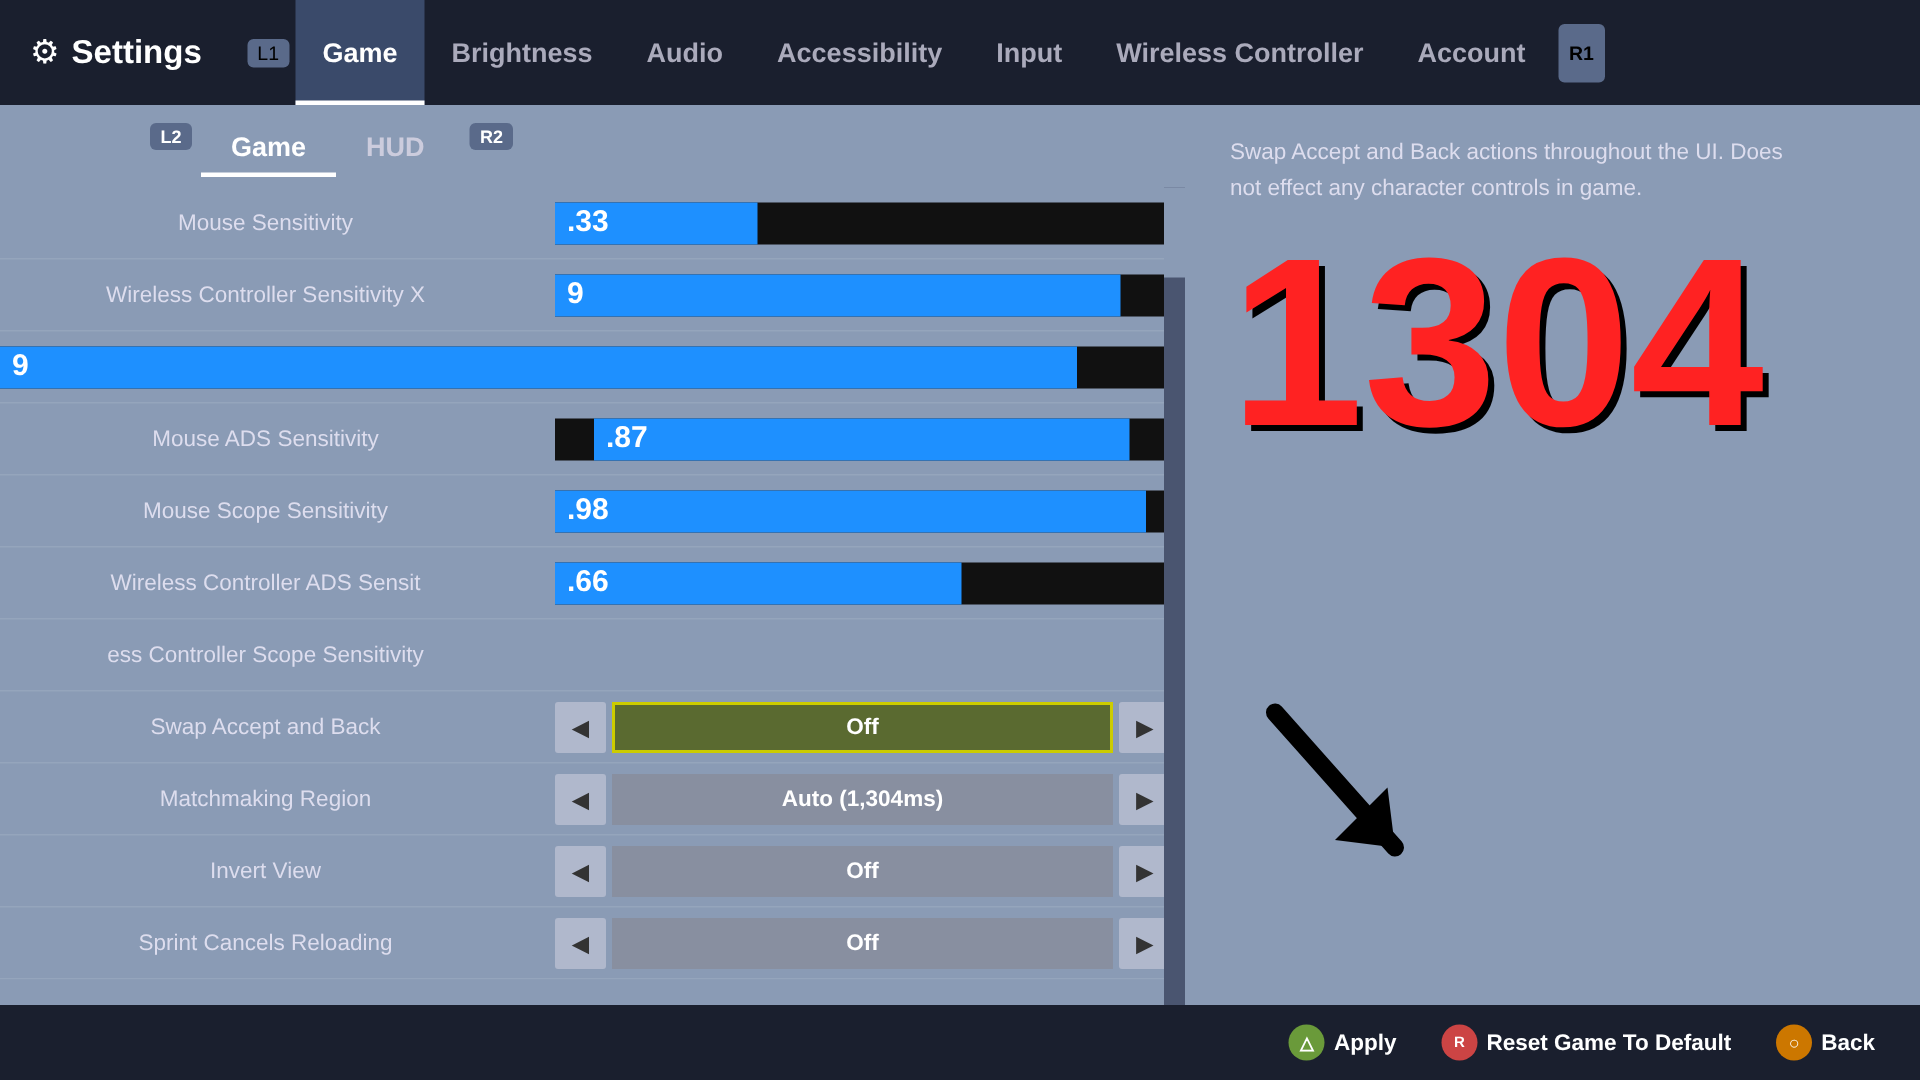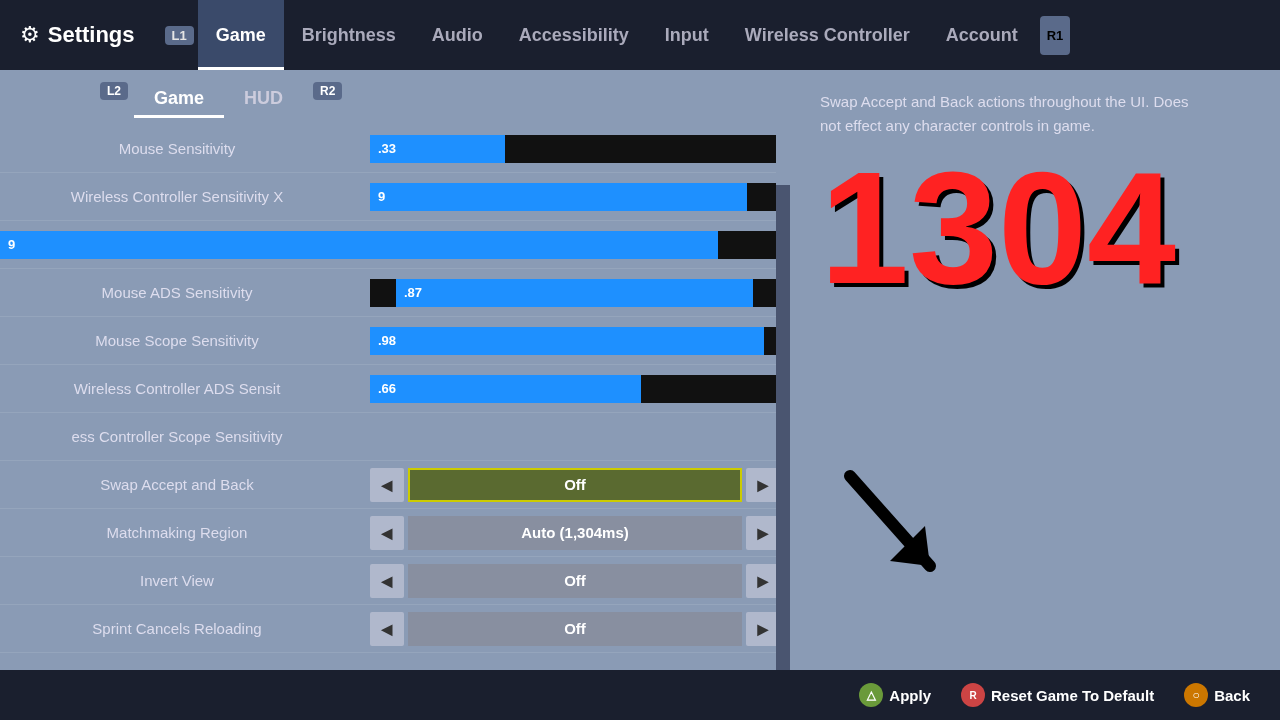--- a/index.html
+++ b/index.html
@@ -34,22 +34,22 @@
     .nav-logo-text {
       font-size: 22px;
       font-weight: bold;
       color: white;
     }
     .nav-l1-badge {
       background: #5a6a8a;
       border-radius: 4px;
       padding: 2px 7px;
       font-size: 13px;
-      font-weight: bold;
-      color: #e5e5e5;
+      font-weight: normal;
+      color: #000000;
       margin-right: 4px;
     }
     .nav-r1-badge {
       background: #5a6a8a;
       border-radius: 4px;
       padding: 12px 7px;
       font-size: 13px;
       font-weight: bold;
       color: #000000;
       margin-left: 4px;
@@ -169,21 +169,21 @@
       display: flex;
       align-items: center;
       position: relative;
     }
     .slider-fill {
       height: 100%;
       background: #1e90ff;
       display: flex;
       align-items: center;
       padding-left: 8px;
-      font-size: 13px;
+      font-size: 20px;
       font-weight: bold;
       color: white;
     }
 
     
     .toggle-container {
       flex: 1;
       display: flex;
       align-items: center;
       gap: 4px;

